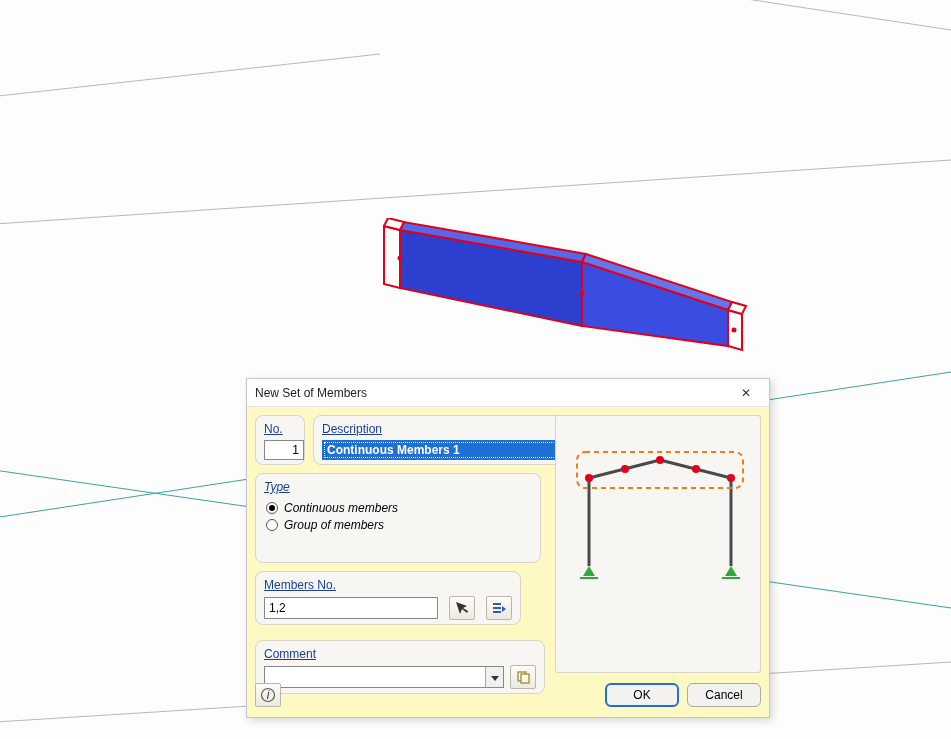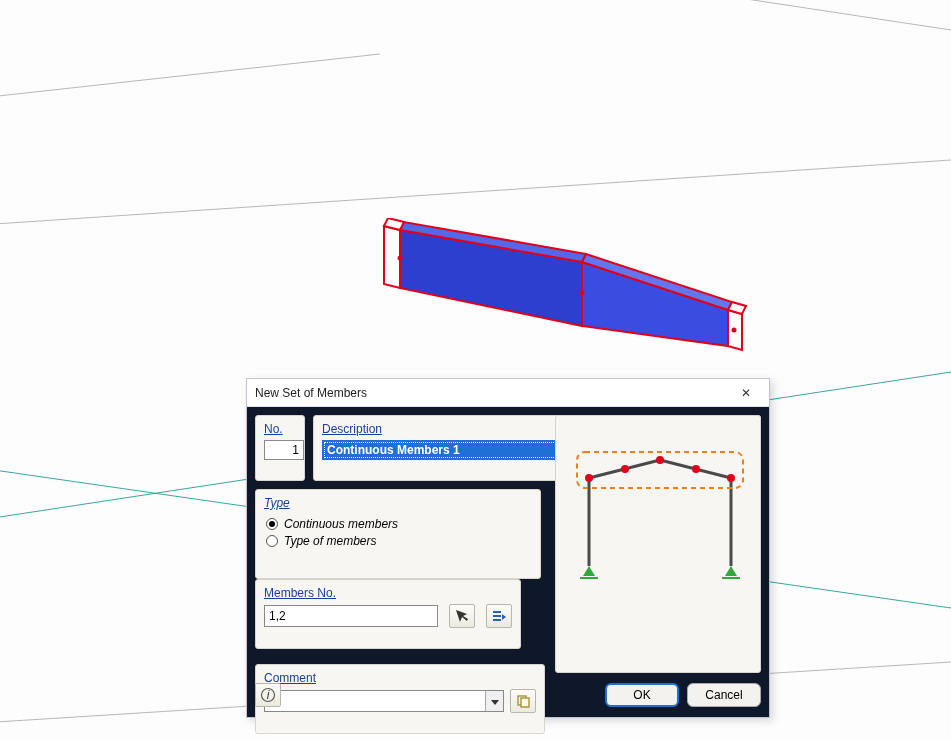--- a/index.html
+++ b/index.html
@@ -16,43 +16,43 @@
   }
   .viewport svg.lines { position:absolute; inset:0; width:100%; height:100%; }
 
   
   .beam { position:absolute; left:382px; top:218px; }
 
   
   .dialog {
     position:absolute; left:246px; top:378px;
     width:524px; height:340px;
-    background:#0f172a;
+    background:#fef9c3;
     border:1px solid #c0c6d0;
     box-shadow: 3px 3px 8px rgba(0,0,0,0.15);
   }
   .titlebar {
     height:28px; display:flex; align-items:center;
     padding:0 6px 0 8px;
     border-bottom:1px solid #e5e5e5;
     background:#ffffff;
   }
   .titlebar .title { flex:1; color:#222; }
   .titlebar .close {
     width:34px; height:22px; display:flex; align-items:center; justify-content:center;
     color:#333;
   }
 
   .dlg-body { position:relative; padding:8px; height:calc(100% - 28px); }
 
   .groupbox {
     background:#f7f6f2;
     border:1px solid #d8d4c9;
-    border-radius:3px;
-    padding:6px 8px 20px 8px;
+    border-radius:8px;
+    padding:6px 8px 4px 8px;
     position:relative;
   }
   .group-title { color:#1a3f99; text-decoration:underline; margin-bottom:4px; display:inline-block; }
 
   .row-top { display:flex; gap:8px; }
   .gb-no { width:50px; }
   .gb-desc { flex:1; }
 
   .input-no {
     width:40px; height:20px; border:1px solid #888; text-align:right; padding:0 4px;
@@ -77,21 +77,21 @@
   }
 
   .gb-type { margin-top:8px; width:286px; height:90px;font-style:italic; }
   .radio-row { display:flex; align-items:center; gap:6px; margin:3px 0 3px 2px; }
   .radio {
     width:12px; height:12px; border:1px solid #555; border-radius:50%;
     display:inline-flex; align-items:center; justify-content:center; background:#fff;
   }
   .radio.checked::after { content:""; width:6px; height:6px; border-radius:50%; background:#000; }
 
-  .gb-members { width:266px; }
+  .gb-members { margin-top:8px; width:266px; }
   .gb-members .inner { display:flex; align-items:center; gap:11px; }
   .txt {
     height:22px; border:1px solid #888; background:#fff; padding:2px 4px;
   }
   .txt.members { flex:1; }
 
   .icon-btn {
     width:26px; height:24px; border:1px solid #b8b6ad; background:linear-gradient(#fdfcf7,#ece9df);
     border-radius:2px; display:flex; align-items:center; justify-content:center;
   }
@@ -191,21 +191,21 @@
     </div>
 
     <div class="groupbox gb-type">
       <span class="group-title">Type</span>
       <div class="radio-row">
         <span class="radio checked"></span>
         <span>Continuous members</span>
       </div>
       <div class="radio-row">
         <span class="radio"></span>
-        <span>Type of members</span>
+        <span>Group of members</span>
       </div>
     </div>
 
     <div class="groupbox gb-members">
       <span class="group-title">Members No.</span>
       <div class="inner">
         <input class="txt members" value="1,2" style="">
         <div class="icon-btn">
           <svg width="16" height="16">
             <polygon points="2,2 6,14 8,9 13,13 14,11 9,8 13,6" fill="#333"></polygon>

